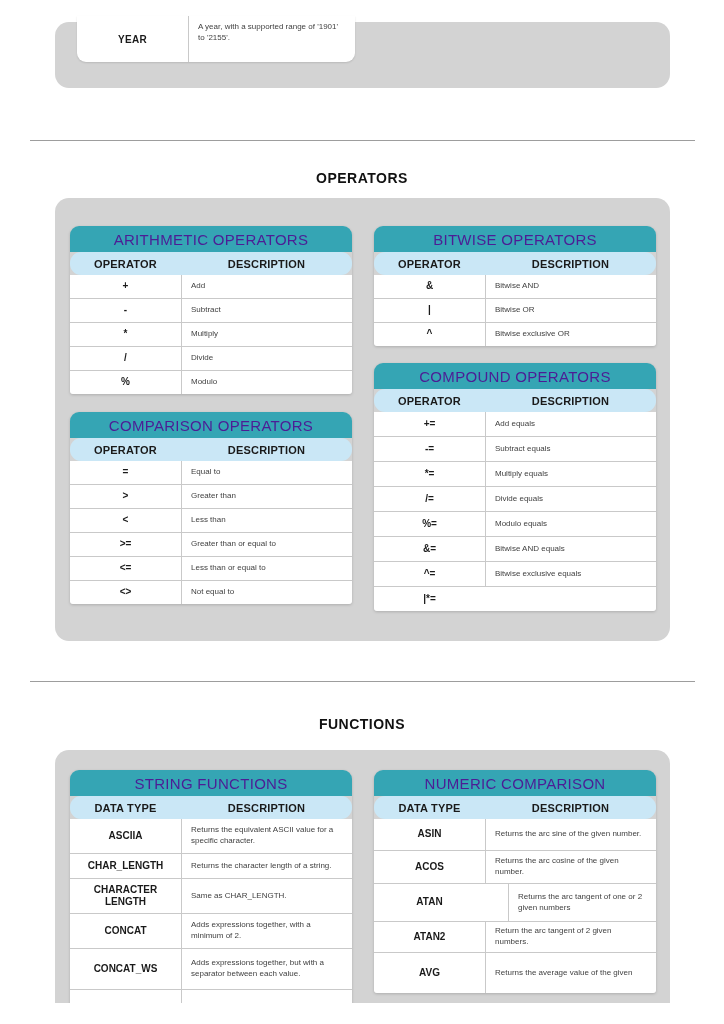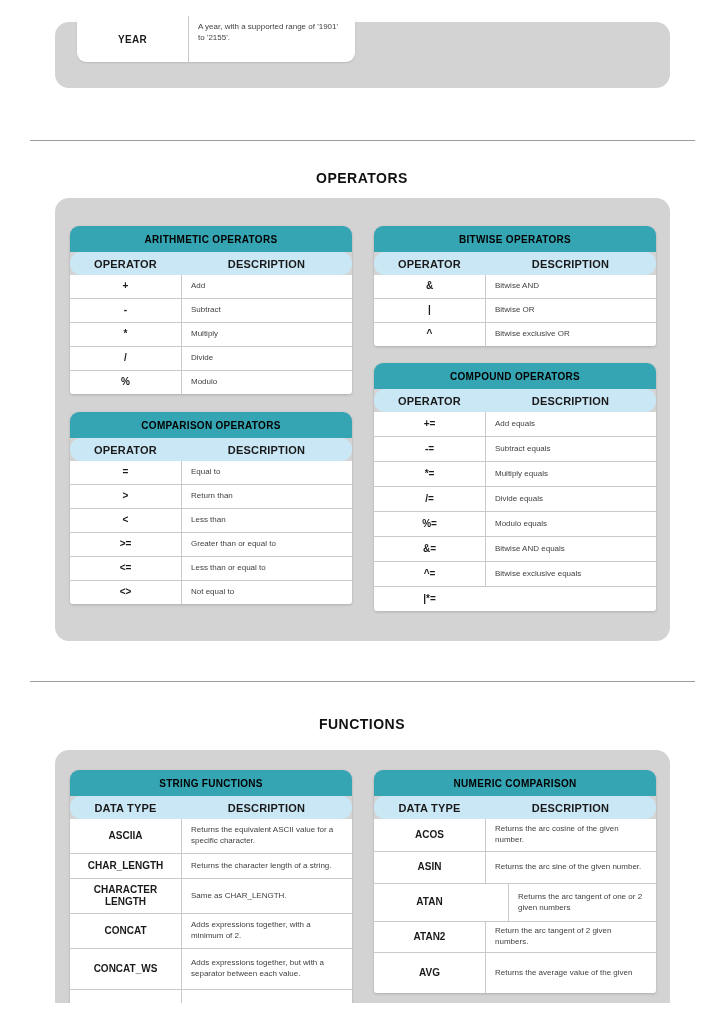--- a/index.html
+++ b/index.html
@@ -47,21 +47,21 @@
   .frag-desc{
     flex:1;border-left:1px solid var(--rowborder);display:flex;align-items:center;
     font-size:8px;line-height:1.35;color:var(--desc);padding:4px 14px 16px 9px;
   }
 
   
   .table{position:absolute;width:282px;box-shadow:0 1px 3px rgba(0,0,0,.18);border-radius:9px 9px 3px 3px;}
   .t-title{
     height:26px;background:var(--teal);border-radius:9px 9px 0 0;
     display:flex;align-items:center;justify-content:center;
-    color:#000000;font-weight:bold;font-size:10px;letter-spacing:.3px;
+    color:#4c1d95;font-weight:normal;font-size:15px;letter-spacing:.3px;
   }
   .t-head{height:23px;background:var(--lightblue);display:flex;border-radius:11px;}
   .t-hcell{display:flex;align-items:center;justify-content:center;font-weight:bold;font-size:11px;letter-spacing:.2px;}
   .t-hcell.c1{flex:0 0 111px;}
   .t-hcell.c2{flex:1;}
   .t-body{background:#fff;border-radius:0 0 3px 3px;overflow:hidden;}
   .t-row{display:flex;align-items:stretch;border-top:1px solid var(--rowborder);}
   .t-row:first-child{border-top:none;}
   .t-c1{
     flex:0 0 111px;display:flex;align-items:center;justify-content:center;text-align:center;
@@ -155,21 +155,21 @@
         <div class="t-hcell c1">OPERATOR</div>
         <div class="t-hcell c2">DESCRIPTION</div>
       </div>
       <div class="t-body">
           <div class="t-row" style="min-height: 23px;">
             <div class="t-c1">=</div>
             <div class="t-c2">Equal to</div>
           </div>
           <div class="t-row" style="min-height: 23px;">
             <div class="t-c1">&gt;</div>
-            <div class="t-c2">Return than</div>
+            <div class="t-c2">Greater than</div>
           </div>
           <div class="t-row" style="min-height: 23px;">
             <div class="t-c1">&lt;</div>
             <div class="t-c2">Less than</div>
           </div>
           <div class="t-row" style="min-height: 23px;">
             <div class="t-c1">&gt;=</div>
             <div class="t-c2">Greater than or equal to</div>
           </div>
           <div class="t-row" style="min-height: 23px;">
@@ -263,28 +263,28 @@
         </div>
     </div>
 
     <div class="table" id="table-numeric">
       <div class="t-title">NUMERIC COMPARISON</div>
       <div class="t-head">
         <div class="t-hcell c1">DATA TYPE</div>
         <div class="t-hcell c2">DESCRIPTION</div>
       </div>
       <div class="t-body">
+          <div class="t-row" style="min-height: 31px;">
+            <div class="t-c1">ASIN</div>
+            <div class="t-c2">Returns the arc sine of the given number.</div>
+          </div>
           <div class="t-row" style="min-height: 32px;">
             <div class="t-c1">ACOS</div>
             <div class="t-c2">Returns the arc cosine of the given number.</div>
           </div>
-          <div class="t-row" style="min-height: 31px;">
-            <div class="t-c1">ASIN</div>
-            <div class="t-c2">Returns the arc sine of the given number.</div>
-          </div>
           <div class="t-row" style="min-height: 37px; gap: 23px;">
             <div class="t-c1">ATAN</div>
             <div class="t-c2">Returns the arc tangent of one or 2 given numbers</div>
           </div>
           <div class="t-row" style="min-height: 30px;">
             <div class="t-c1">ATAN2</div>
             <div class="t-c2">Return the arc tangent of 2 given numbers.</div>
           </div>
           <div class="t-row" style="min-height: 40px;">
             <div class="t-c1">AVG</div>

